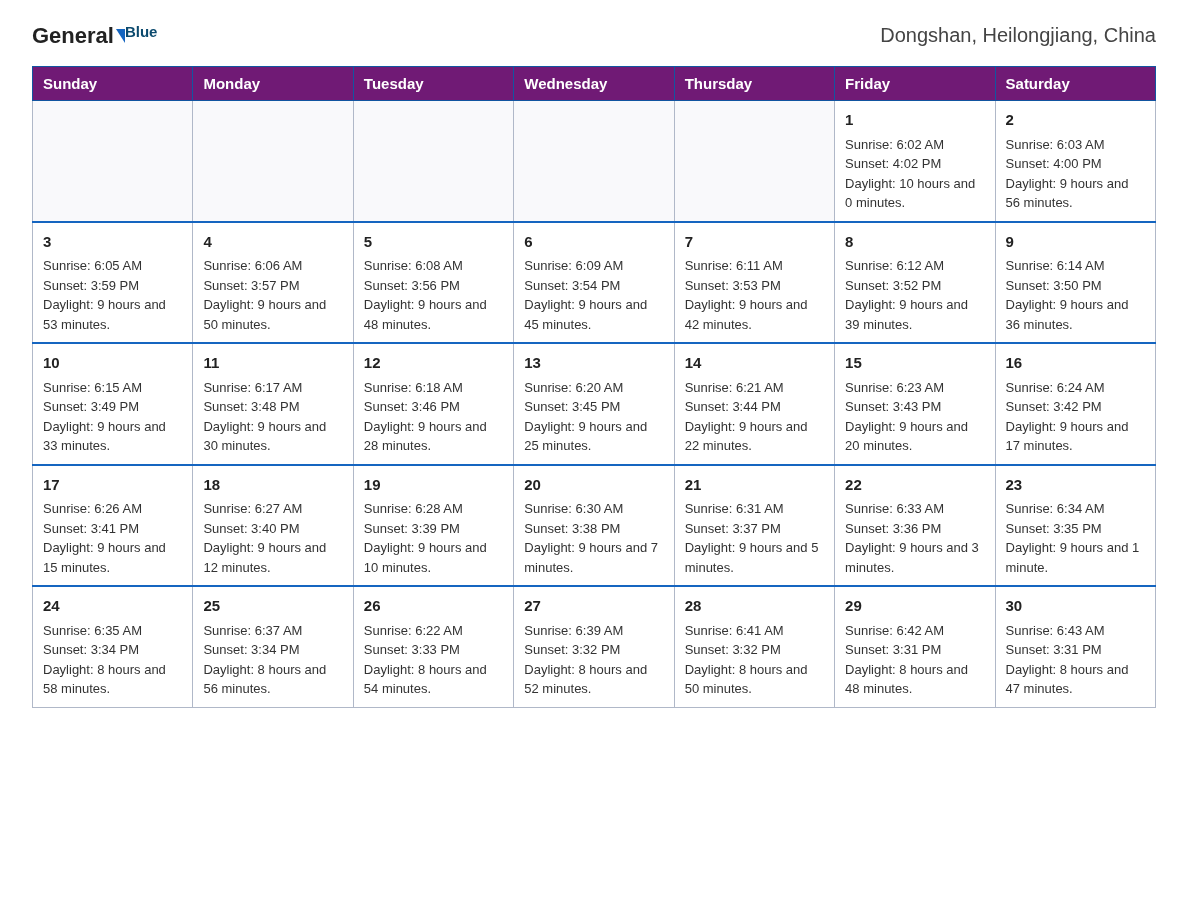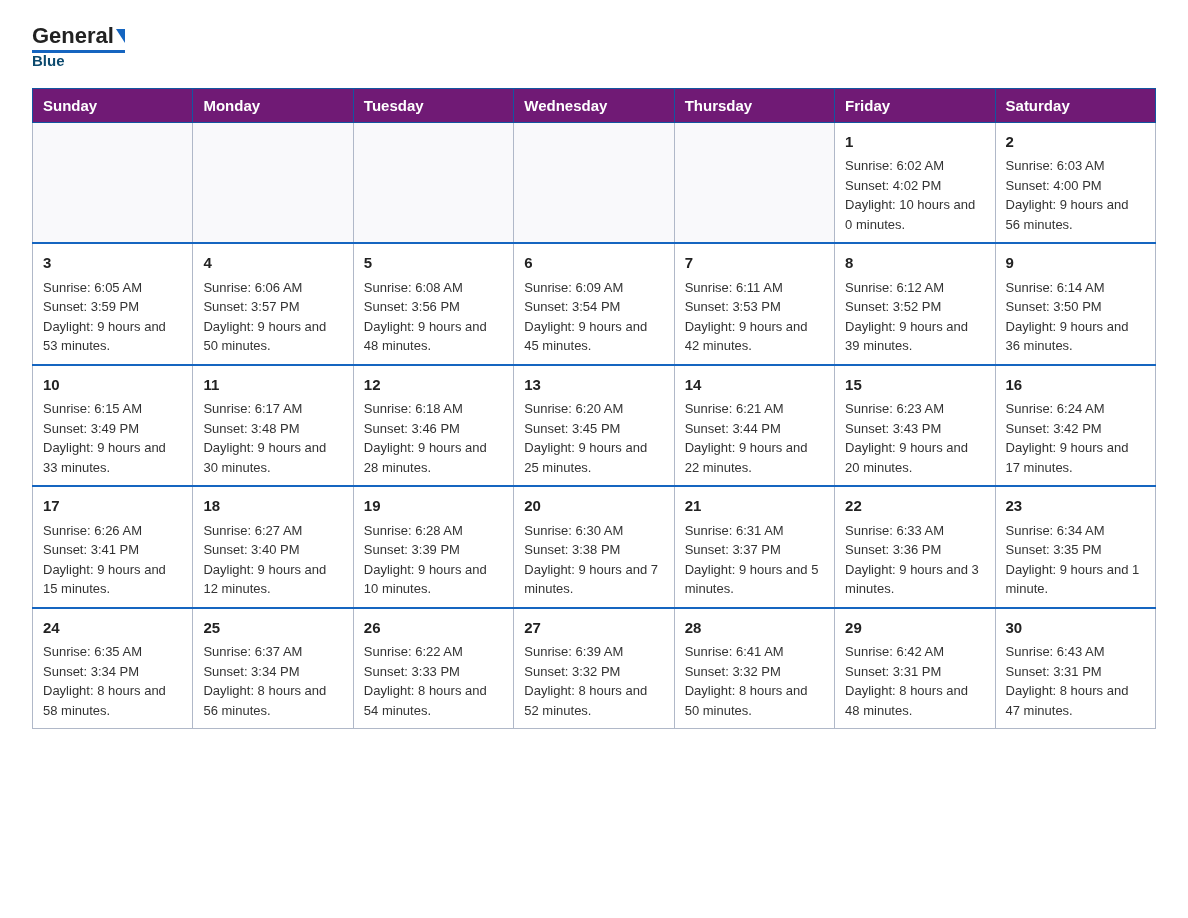--- a/index.html
+++ b/index.html
@@ -10,21 +10,21 @@
       color: #222;
     }
     .header {
       display: flex;
       justify-content: space-between;
       align-items: flex-start;
       margin-bottom: 18px;
     }
     .logo {
       display: flex;
-      flex-direction: column;
+      flex-direction: row;
       align-items: flex-start;
     }
     .logo-text {
       font-size: 22px;
       font-weight: bold;
       color: #222;
       line-height: 1.1;
     }
     .logo-triangle {
       display: inline-block;
@@ -100,20 +100,21 @@
 <div class="header">
   <div class="logo">
     <div style="display:flex;align-items:center;">
       <span class="logo-text">General</span>
       <span class="logo-triangle"></span>
     </div>
     <div class="logo-blue-line"></div>
     <span class="logo-text" style="color:#0c4a6e;font-weight:bold;font-size:15px;">Blue</span>
   </div>
   <div class="title-block">
+    <h2>Dongshan, Heilongjiang, China</h2>
   </div>
 </div>
 
 <table class="calendar">
   <thead>
     <tr>
     <th>Sunday</th>
         <th>Monday</th>
         <th>Tuesday</th>
         <th>Wednesday</th>

